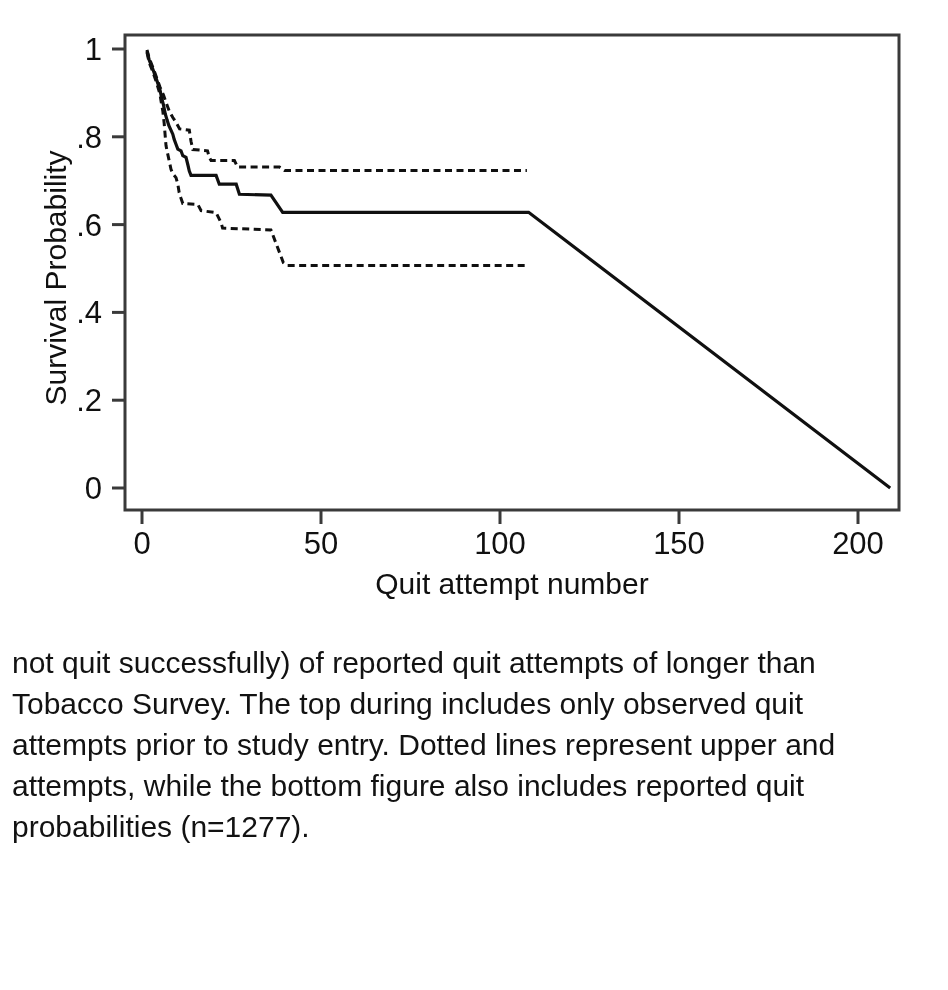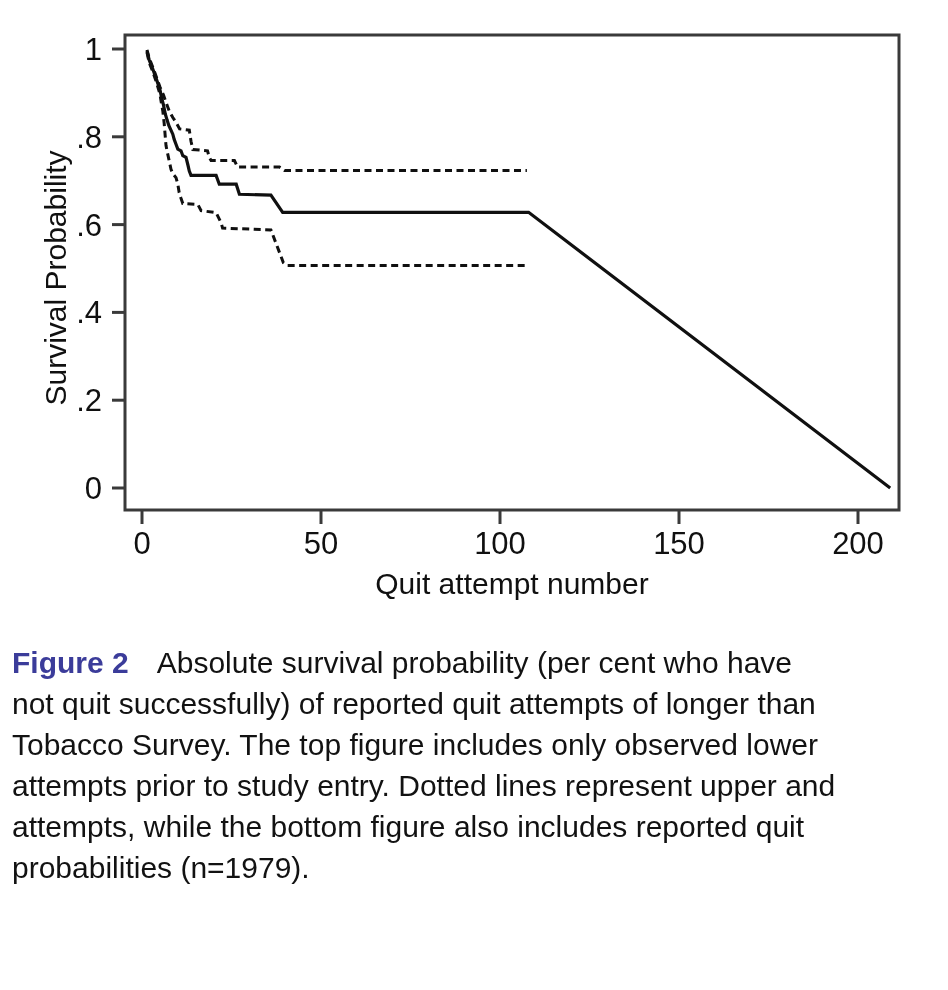--- a/index.html
+++ b/index.html
@@ -51,21 +51,20 @@
           <polyline points="147.0,51.2 149.2,60.0 152.7,68.8 156.3,78.9 159.9,89.4 161.7,98.2 163.5,105.2 165.3,114.0 167.1,120.1 168.8,125.4 170.6,129.3 172.8,134.2 174.2,139.4 176.0,144.3 177.8,149.1 181.0,150.8 182.8,155.7 186.0,157.4 187.8,164.5 189.3,171.0 191.0,175.4 216.1,175.4 219.3,184.2 236.2,184.2 239.4,194.3 270.9,195.2 282.7,212.3 528.6,212.3 890.2,488.0" fill="none" stroke="#101010" stroke-width="3.2" stroke-linejoin="miter"></polyline>
           <polyline points="147.0,49.9 149.2,58.2 152.7,67.0 156.3,76.7 159.9,86.8 163.5,95.1 167.1,105.2 169.2,110.9 172.8,117.5 176.0,122.3 179.6,128.9 189.3,130.2 191.0,141.2 192.8,149.5 207.5,150.8 209.3,157.4 211.1,160.5 234.4,160.5 237.6,167.1 279.5,167.1 284.5,170.6 526.9,170.6" fill="none" stroke="#101010" stroke-width="3" stroke-linejoin="miter" stroke-dasharray="7 4.5"></polyline>
           <polyline points="147.0,52.5 149.2,62.6 152.7,71.4 156.3,81.9 159.9,93.8 161.3,102.6 162.8,110.9 164.2,123.6 166.0,145.6 167.8,154.4 169.2,160.9 171.0,169.3 172.8,173.7 176.0,177.6 177.8,184.2 179.2,192.6 181.0,198.3 182.8,203.5 197.8,204.4 201.1,210.6 216.1,212.7 221.1,222.8 222.6,228.1 270.9,229.9 283.4,262.8 287.0,265.4 526.9,265.4" fill="none" stroke="#101010" stroke-width="3" stroke-linejoin="miter" stroke-dasharray="7 4.5"></polyline>
         </g>
       <text id="ylabel" class="axis-title" transform="translate(66,278) rotate(-90)" text-anchor="middle">Survival Probability</text>
       <text id="xlabel" class="axis-title" x="512" y="594" text-anchor="middle">Quit attempt number</text>
     </svg>
   </div>
 
   <div class="caption" id="caption">
-      <div class="cap-line"><span class="fig-label" style="color: rgb(59, 60, 154);">Figure 2</span><span>Absolute survival probability (per cent who have</span></div>
       <div class="cap-line">not quit successfully) of reported quit attempts of longer than</div>
-      <div class="cap-line">Tobacco Survey. The top figure includes only observed lower</div>
+      <div class="cap-line">Tobacco Survey. The top during includes only observed quit</div>
       <div class="cap-line">attempts prior to study entry. Dotted lines represent upper and</div>
       <div class="cap-line">attempts, while the bottom figure also includes reported quit</div>
-      <div class="cap-line">probabilities (n=1979).</div>
+      <div class="cap-line">probabilities (n=1277).</div>
     </div>
 
 </div>
 
 </body></html>

